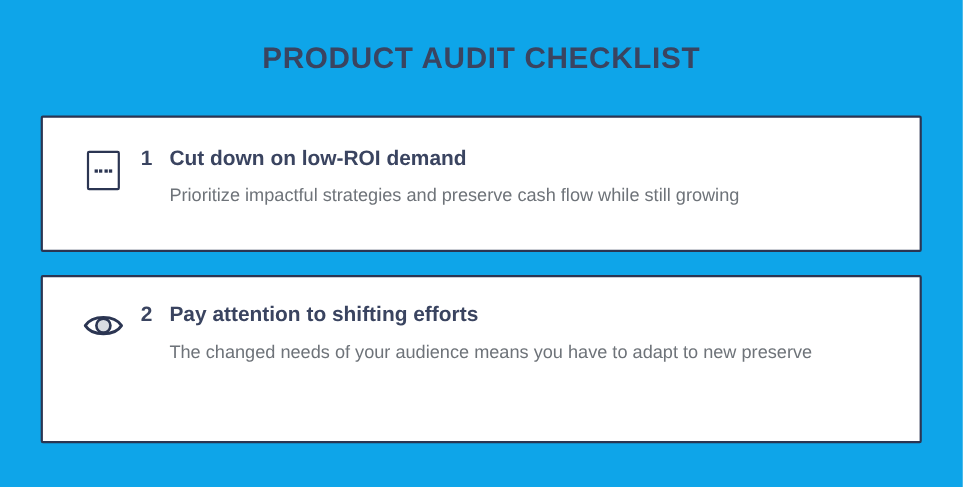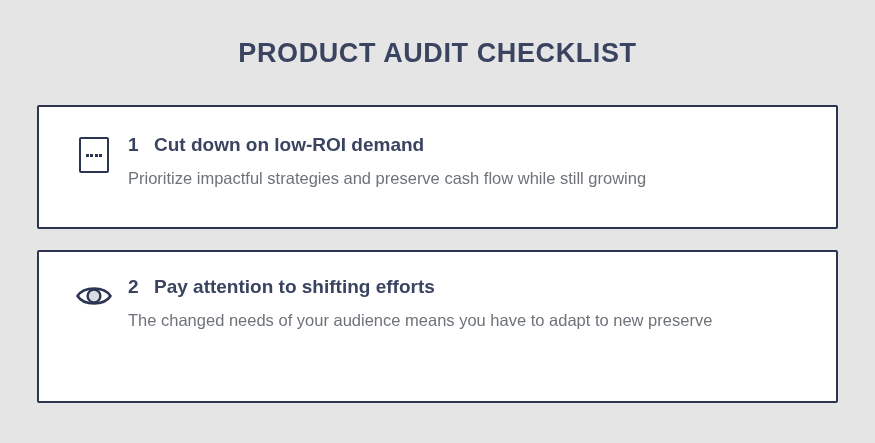--- a/index.html
+++ b/index.html
@@ -10,21 +10,21 @@
     width: 875px;
     height: 443px;
     background: #fdfaec;
     font-family: "Liberation Sans", sans-serif;
     overflow: hidden;
   }
   .page {
     position: relative;
     width: 875px;
     height: 443px;
-    background: #e5e5e5;
+    background: #0ea5e9;
     box-sizing: border-box;
   }
   .page-title {
     position: absolute;
     left: 0;
     top: 38px;
     width: 875px;
     text-align: center;
     font-size: 27px;
     font-weight: bold;
@@ -81,20 +81,21 @@
     width: 26px;
     flex: 0 0 26px;
     color: #3a4460;
     font-weight: bold;
   }
   .row-title {
     color: #3a4460;
     font-weight: bold;
   }
   .row-desc {
+    margin-left: 26px;
     margin-top: 9px;
     color: #6e7379;
     font-size: 16.5px;
     font-weight: normal;
     line-height: 1.48;
     font-family: "Liberation Sans", sans-serif;
     max-width: 660px;
   }
   .icon-doc {
     width: 26px;

